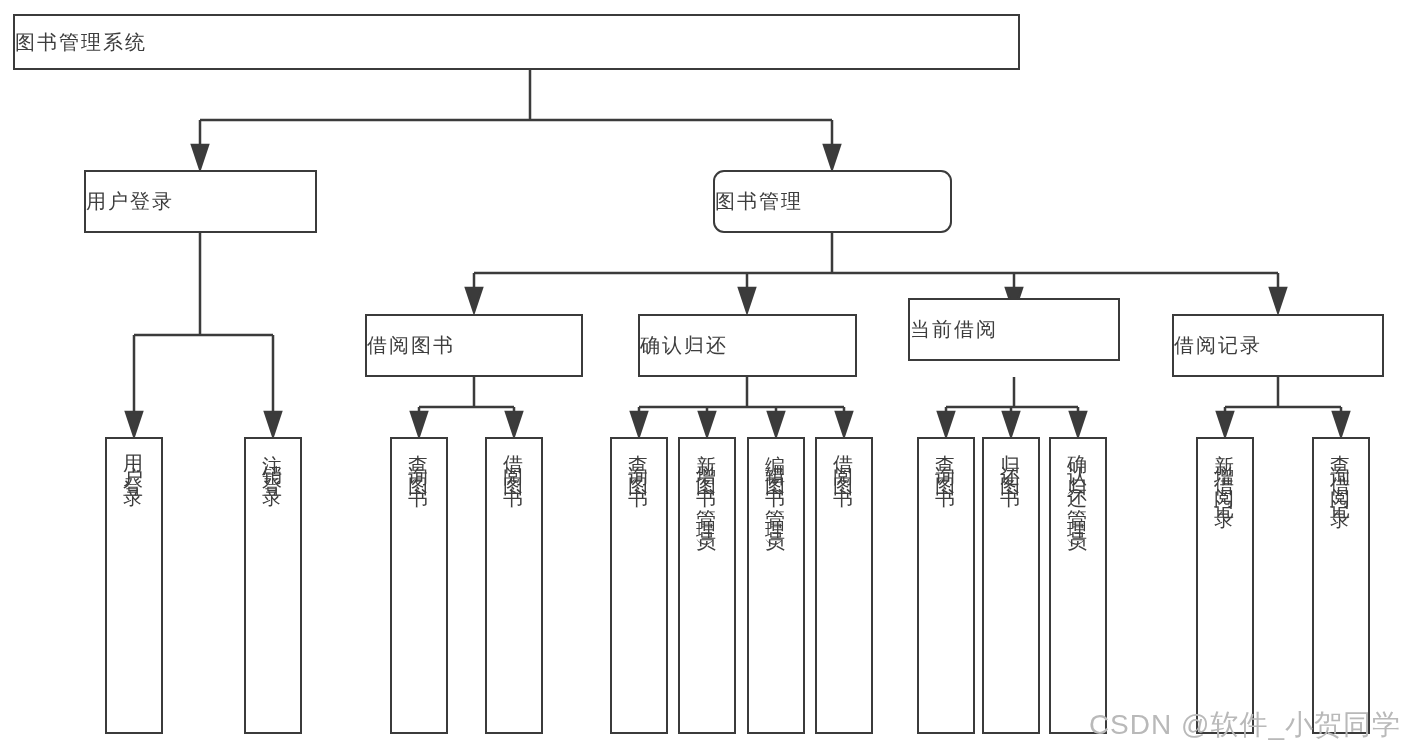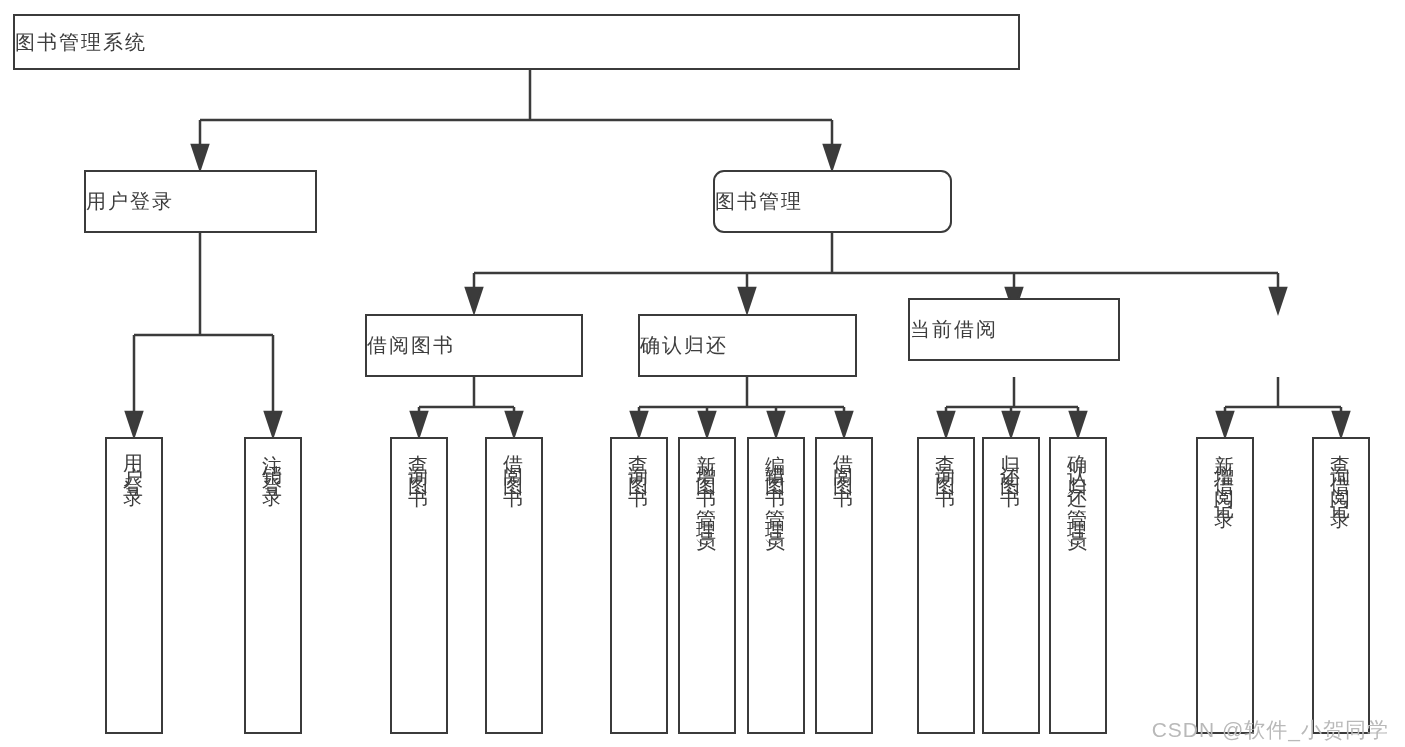--- a/index.html
+++ b/index.html
@@ -31,23 +31,23 @@
   .h-box { font-size: 20px; letter-spacing: 2px; }
   .v-box {
     writing-mode: vertical-rl;
     text-orientation: mixed;
     font-size: 20px;
     letter-spacing: 11px;
   }
   .v-box span { display: block; }
   .watermark {
     position: absolute;
-    right: 16px;
+    right: 4px;
     bottom: 3px;
-    font-size: 21px;
+    font-size: 28px;
     color: #b9b9b9;
     letter-spacing: 1px;
     z-index: 5;
     white-space: nowrap;
   }
 </style>
 </head>
 <body>
 
 <div class="canvas">
@@ -110,20 +110,23 @@
 
   <div class="box h-box" style="left:365px; top:314px; width:218px; height:63px;">
     <span>借阅图书</span>
   </div>
   <div class="box h-box" style="left:638px; top:314px; width:219px; height:63px;">
     <span>确认归还</span>
   </div>
   <div class="box h-box" style="left:908px; top:298px; width:212px; height:63px;">
     <span>当前借阅</span>
   </div>
+  <div class="box h-box" style="left:1172px; top:314px; width:212px; height:63px;">
+    <span>借阅记录</span>
+  </div>
 
   <div class="box v-box" style="left:105px; top:437px; width:58px; height:297px;">
     <span>用户登录</span>
   </div>
   <div class="box v-box" style="left:244px; top:437px; width:58px; height:297px;">
     <span>注销登录</span>
   </div>
 
   <div class="box v-box" style="left:390px; top:437px; width:58px; height:297px;">
     <span>查询图书</span>

